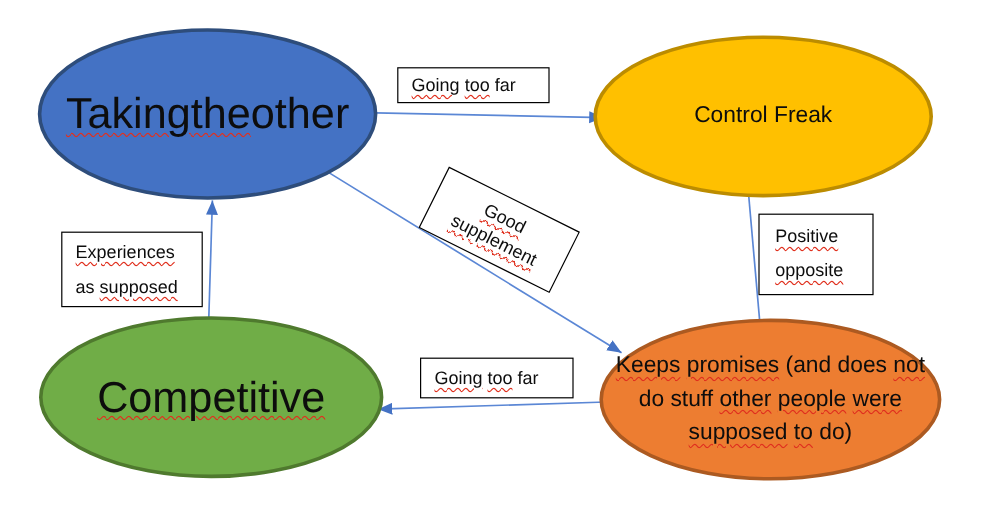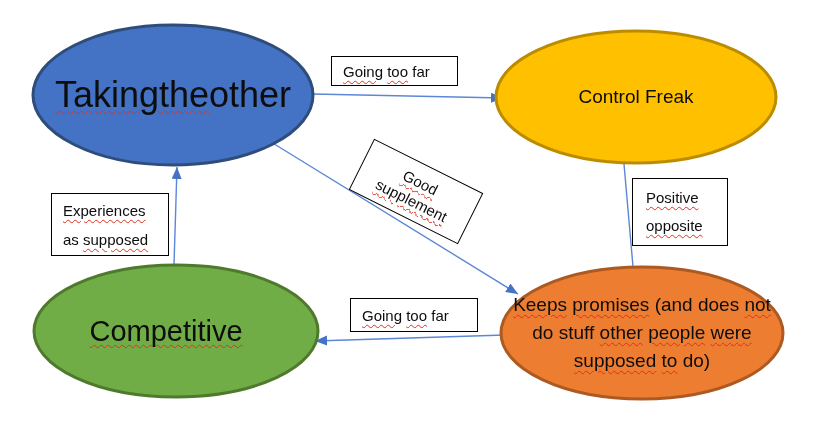--- a/index.html
+++ b/index.html
@@ -17,21 +17,21 @@
     position: absolute;
     display: flex;
     align-items: center;
     justify-content: center;
     text-align: center;
     color: #0d0d0d;
     pointer-events: none;
   }
   #lbl-taking   { left: 33px;  top: 25px;  width: 280px; height: 140px; font-size: 36px; }
   #lbl-control  { left: 496px; top: 31px;  width: 280px; height: 132px; font-size: 19px; }
-  #lbl-competitive { left: 24px; top: 265px; width: 284px; height: 132px; font-size: 29px; }
+  #lbl-competitive { left: 34px; top: 265px; width: 284px; height: 132px; font-size: 36px; }
   #lbl-keeps {
     left: 505px; top: 267px; width: 274px; height: 132px;
     font-size: 19px; line-height: 28px; flex-direction: column;
   }
 
   .label-box {
     position: absolute;
     box-sizing: border-box;
     background: #ffffff;
     border: 1.5px solid #000;

